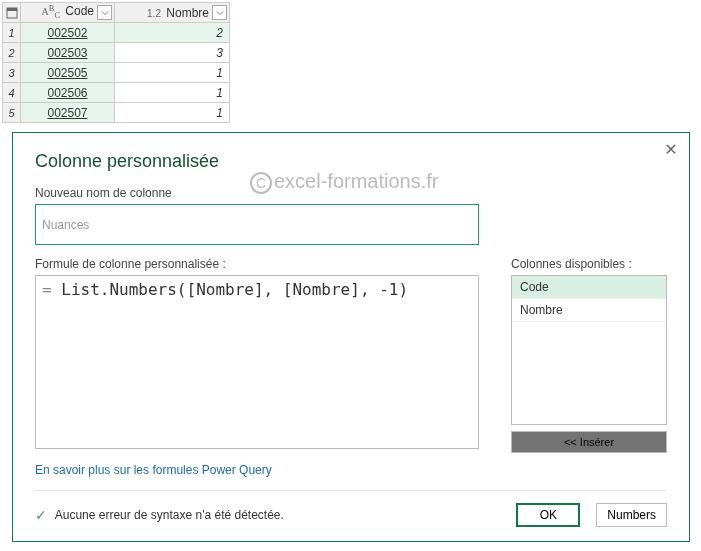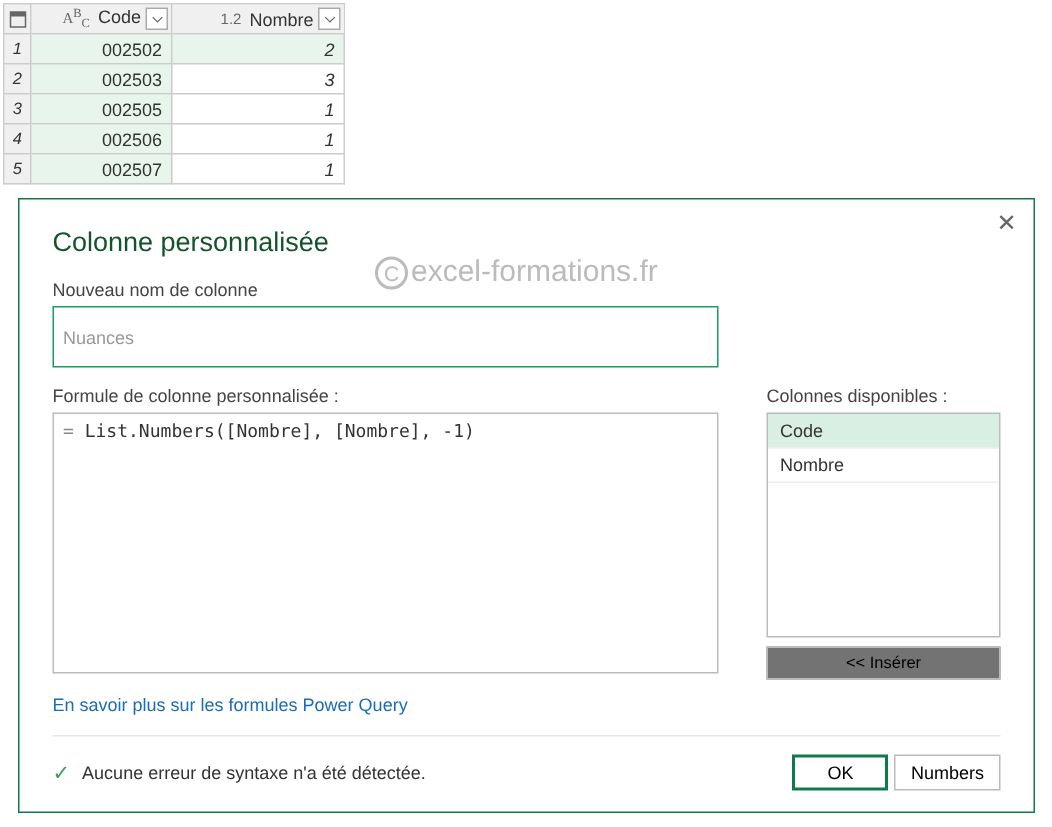--- a/index.html
+++ b/index.html
@@ -16,49 +16,49 @@
   .corner-cell svg { display: block; margin: auto; }
   
   .col-header { background: #f0f0f0; padding: 0 20px; position: relative; font-weight: normal; text-align: right; }
   .col-code { width: 94px; }
   .col-nombre { width: 115px; }
   .col-header .type-icon { display: inline-block; vertical-align: middle; margin-right: 2px; color: #666; font-size: 10px; }
   .col-header .dropdown { position: absolute; right: 2px; top: 2px; width: 15px; height: 15px; border: 1px solid #aaa; background: #fff; display: flex; align-items: center; justify-content: center; }
   .col-header .dropdown svg { width: 8px; height: 8px; }
   
   .row-num { background: #f0f0f0; text-align: center; color: #333; font-style: italic; font-size: 11px; }
-  .cell-code { background: #e8f5ed; padding: 0 6px; text-align: right; }
+  .cell-code { background: #e8f5ed; padding: 0 6px; text-align: center; text-decoration: underline; }
   .cell-nombre { background: #fff; padding: 0 6px; text-align: right; font-style: italic; }
   .row-1 .cell-nombre { background: #e8f5ed; }
   
   
   .dialog { position: absolute; left: 12px; top: 132px; width: 678px; height: 410px; border: 1px solid #0e7a4a; background: #fff; padding: 18px 22px 14px 22px; }
   .dialog-close { position: absolute; right: 8px; top: 6px; width: 20px; height: 20px; display: flex; align-items: center; justify-content: center; cursor: pointer; color: #666; font-size: 16px; }
   .dialog-title { color: #14532d; font-size: 18px; font-weight: normal; margin-bottom: 14px; }
   
   .field-label { font-size: 12px; color: #444; margin-bottom: 4px; }
   .text-input { width: 444px; height: 41px; border: 1px solid #1a9c67; padding: 2px 6px; font-size: 12px; color: #999; outline: none; }
   
   .formula-row { display: flex; gap: 32px; margin-top: 12px; }
   .formula-col { flex: 0 0 444px; }
-  .formula-box { width: 444px; height: 174px; border: 1px solid #bbb; padding: 4px 6px; font-family: Consolas, monospace; font-size: 12px; color: #333; resize: none; outline: none; }
+  .formula-box { width: 444px; height: 174px; border: 1px solid #bbb; padding: 4px 6px; font-family: Consolas, monospace; font-size: 16px; color: #333; resize: none; outline: none; }
   .formula-box .eq { color: #888; }
   
   .avail-col { flex: 1; }
   .avail-list { border: 1px solid #bbb; height: 150px; overflow: auto; }
   .avail-item { padding: 4px 8px; border-bottom: 1px solid #eee; cursor: pointer; }
   .avail-item.sel { background: #d9efe4; }
   .insert-btn { width: 100%; height: 22px; margin-top: 6px; border: 1px solid #bbb; background: #737373; font-size: 11px; cursor: pointer; }
   
   .learn-link { color: #1a6bb8; font-size: 12px; margin-top: 10px; display: inline-block; cursor: pointer; }
   
   .dialog-footer { position: absolute; left: 22px; right: 22px; bottom: 14px; display: flex; align-items: center; justify-content: space-between; border-top: 1px solid #e5e5e5; padding-top: 12px; }
   .status { display: flex; align-items: center; gap: 8px; color: #333; font-size: 12px; }
   .status-check { color: #3a9c5a; font-size: 14px; }
-  .footer-buttons { display: flex; gap: 4px; }
+  .footer-buttons { display: flex; gap: 16px; }
   .btn { min-width: 64px; height: 24px; border: 1px solid #bbb; background: #fff; font-size: 12px; cursor: pointer; padding: 0 10px; }
   .btn.primary { border: 2px solid #0e7a4a; }
   
   .watermark { position: absolute; left: 250px; top: 170px; font-size: 20px; color: #bbb; font-family: Arial, sans-serif; pointer-events: none; }
   .watermark .c { border: 2px solid #bbb; border-radius: 50%; width: 22px; height: 22px; display: inline-flex; align-items: center; justify-content: center; font-size: 14px; vertical-align: middle; margin-right: 2px; }
 </style>
 </head>
 <body>
 
 <div class="container">

